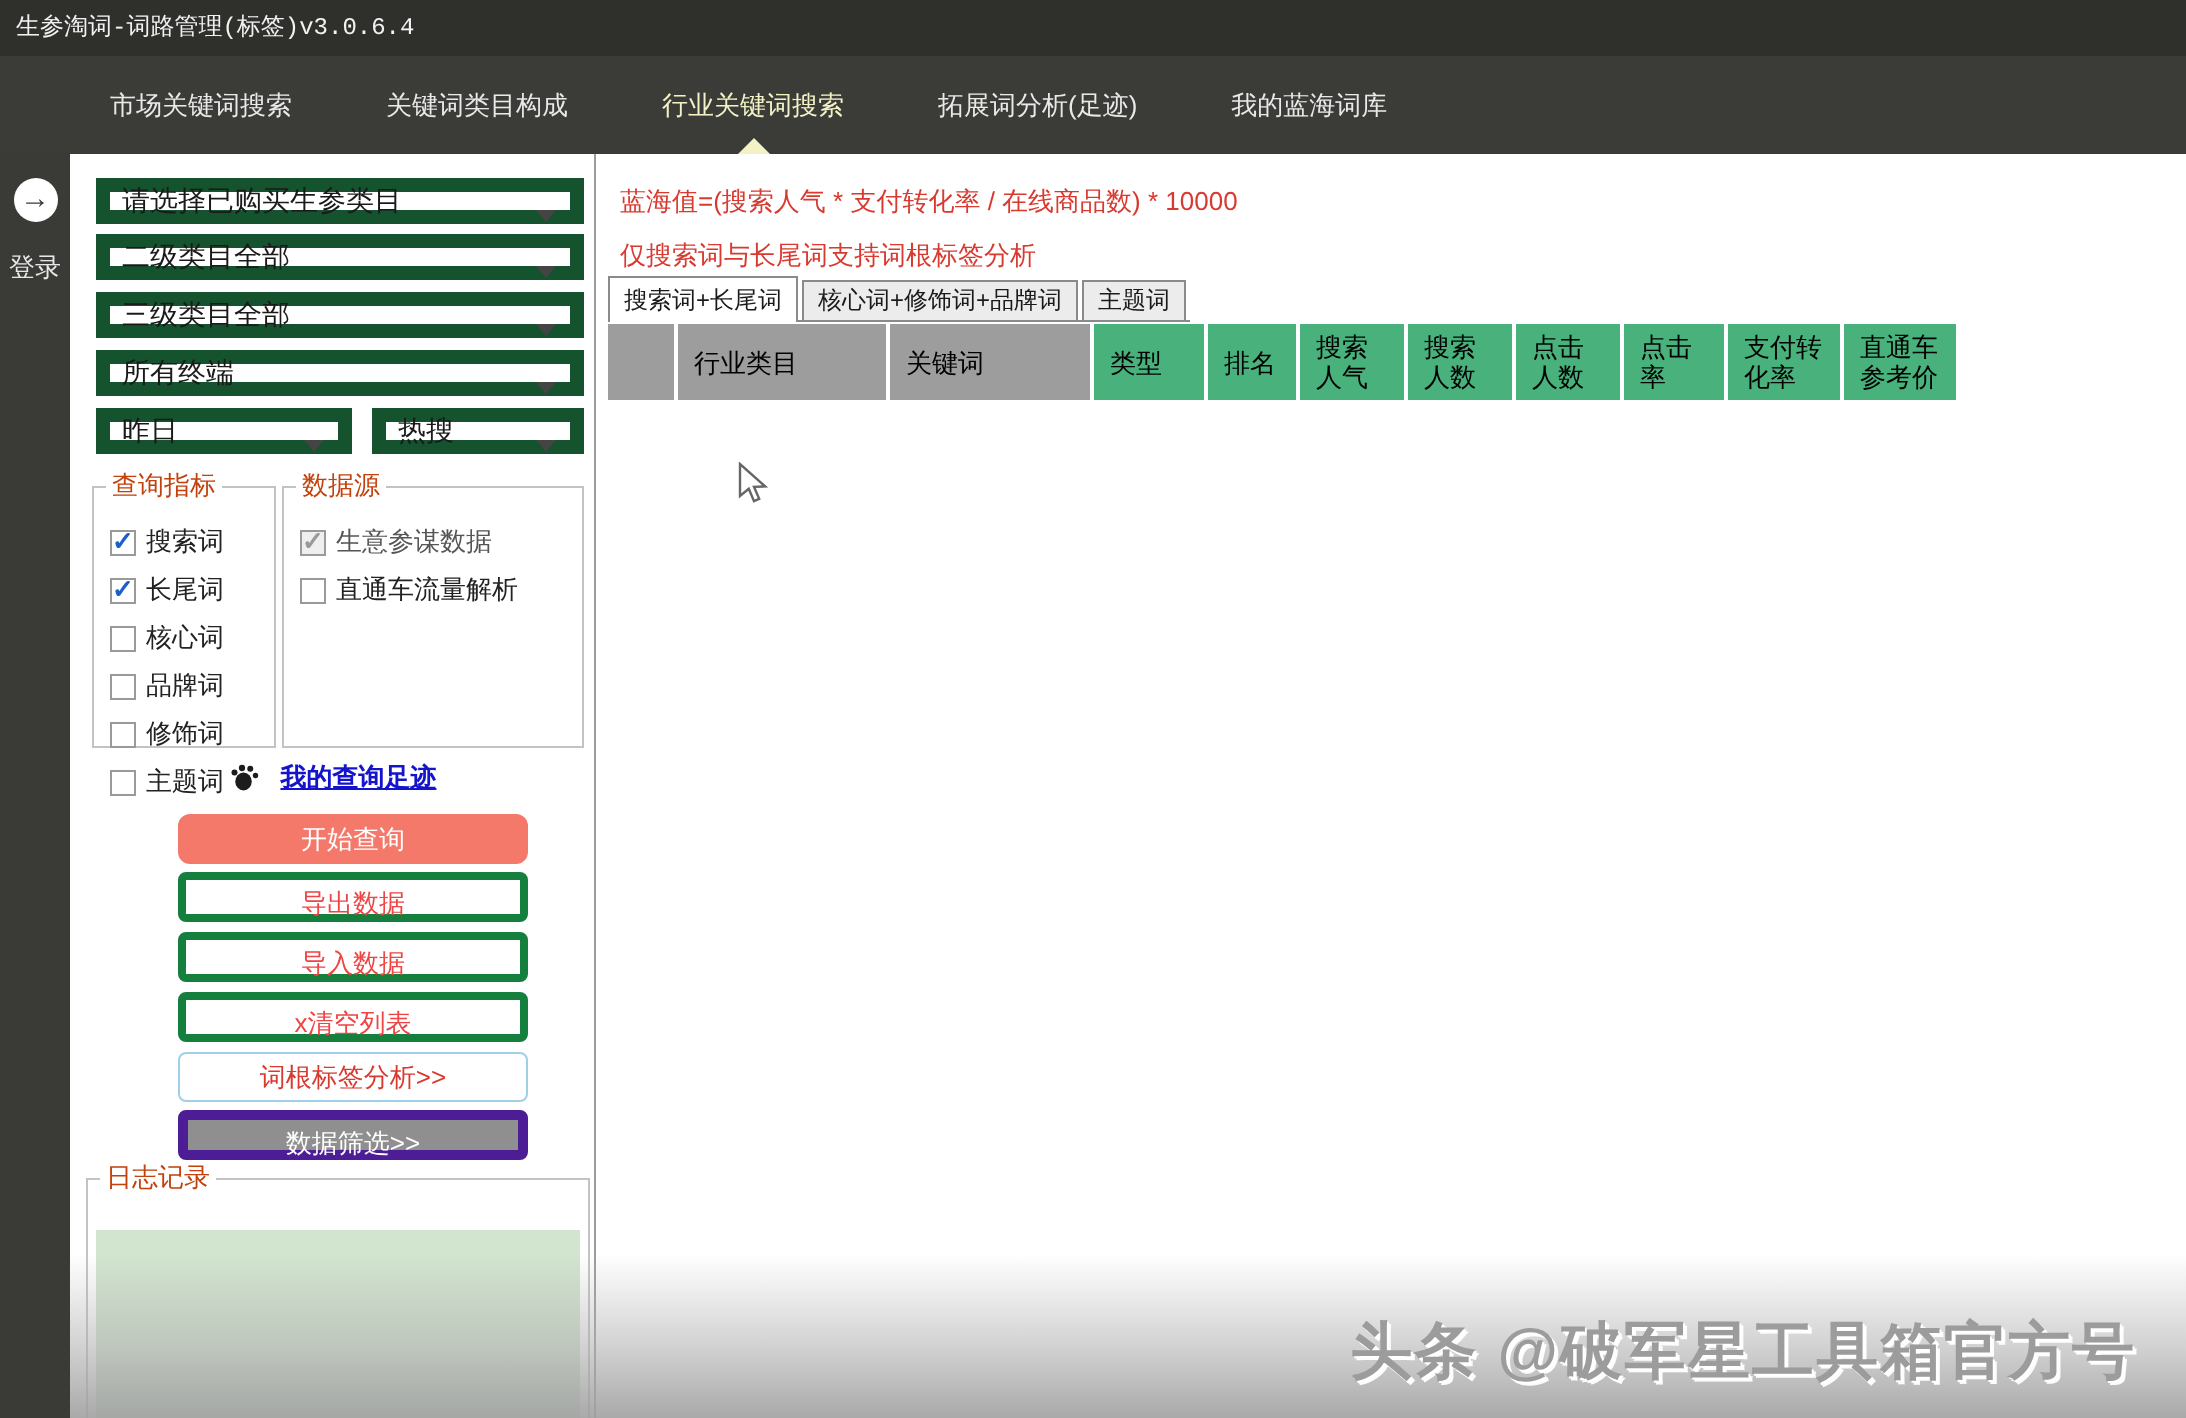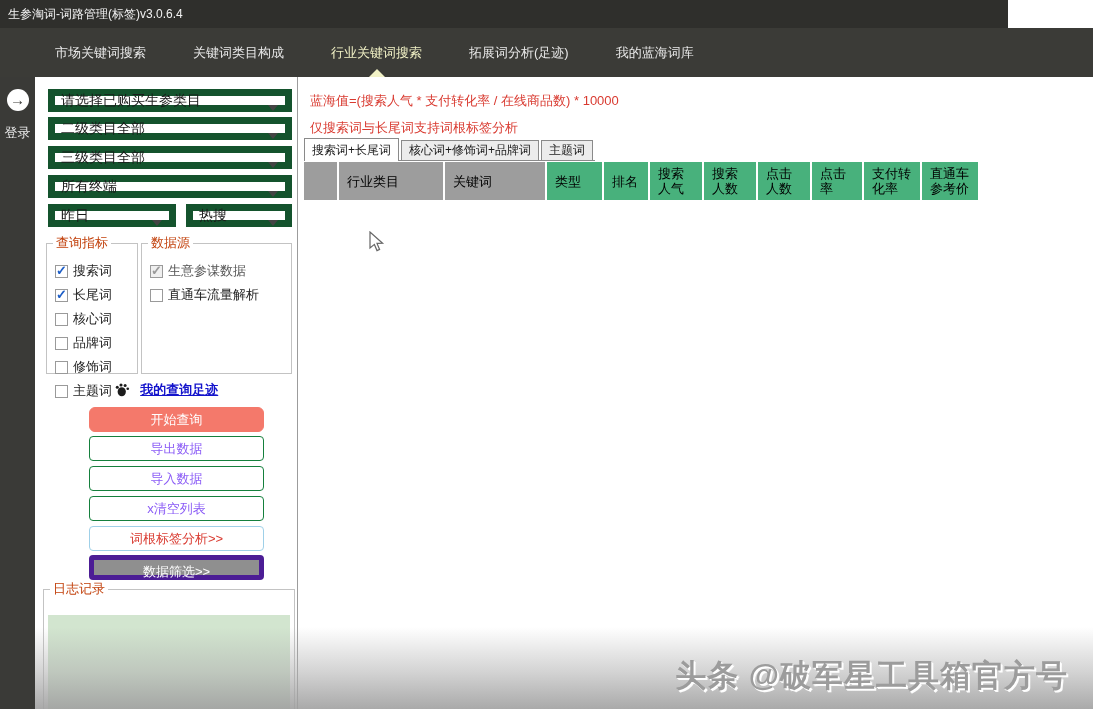--- a/index.html
+++ b/index.html
@@ -1,21 +1,21 @@
 <!DOCTYPE html>
 <html><head>
 <meta charset="utf-8">
 <style>
   * { margin:0; padding:0; box-sizing:border-box; }
   html,body { width:1093px; height:709px; }
   body { font-family:"Liberation Sans", sans-serif; background:#fff; overflow:hidden; }
   .screen { position:relative; width:1093px; height:709px; background:#fff; overflow:hidden; }
 
   
-  .titlebar { position:absolute; left:0; top:0; width:1008px; height:28px; background:#2f2f2c; }
+  .titlebar { position:absolute; left:0; top:0; width:1093px; height:28px; background:#2f2f2c;font-family:Liberation Mono, monospace; }
   .titlebar span { position:absolute; left:8px; top:0; line-height:28px; font-size:12px; color:#f2f2f2; }
 
   
   .navbar { position:absolute; left:0; top:28px; width:1093px; height:49px; background:#3b3b37;
             display:flex; align-items:center; padding-left:55px; }
   .nav-item { position:relative; height:49px; display:flex; align-items:center; margin-right:47px;
               color:#e9e9e9; font-size:13px; cursor:pointer; white-space:nowrap; }
   .nav-item.active { color:#f2f2c6; }
   .nav-item .tri { display:none; position:absolute; left:50%; bottom:0; margin-left:-8px;
                    width:0; height:0; border-left:8px solid transparent; border-right:8px solid transparent;
@@ -54,22 +54,22 @@
   .cb.on::after { content:"\2713"; position:absolute; left:0px; top:-3px; font-size:13px; font-weight:bold; color:#1d5ec7; }
   .cb.dim { background:#efefef; }
   .cb.dim::after { color:#9a9a9a; }
   .cb-l { font-size:13px; color:#222; white-space:nowrap; }
   .dim-label { color:#555; }
 
   .link-row { position:absolute; left:0; top:303px; width:263px; text-align:center; }
   .paw { vertical-align:-3px; margin-right:6px; }
   .foot-link { font-size:13px; font-weight:bold; color:#1414cc; text-decoration:underline; cursor:pointer; }
 
-  .btn { position:absolute; left:54px; width:175px; height:25px; border:1px solid #15803d; background:#fff;
-         border-radius:4px; font-size:13px; color:#8b5cf6; text-align:center; line-height:23px; cursor:pointer; }
+  .btn { position:absolute; left:54px; width:175px; height:25px; border:4px solid #15803d; background:#fff;
+         border-radius:4px; font-size:13px; color:#ef4444; text-align:center; line-height:23px; cursor:pointer; }
   .btn-start { top:330px; background:#f4796b; border:1px solid #f4796b; border-radius:6px; color:#fff; }
   .btn-export { top:359px; }
   .btn-import { top:389px; }
   .btn-clear  { top:419px; }
   .btn-root   { top:449px; border:1px solid #9fd0e8; color:#d93a30; }
   .btn-filter { top:478px; background:#8f8f8f; border:5px solid #4c1d95; color:#fff; }
 
   .fs-log { left:8px; top:503px; width:252px; height:129px; border-bottom:none; }
   .log-area { position:absolute; left:4px; right:4px; top:17px; bottom:0; background:#d2e5cf; }
 

